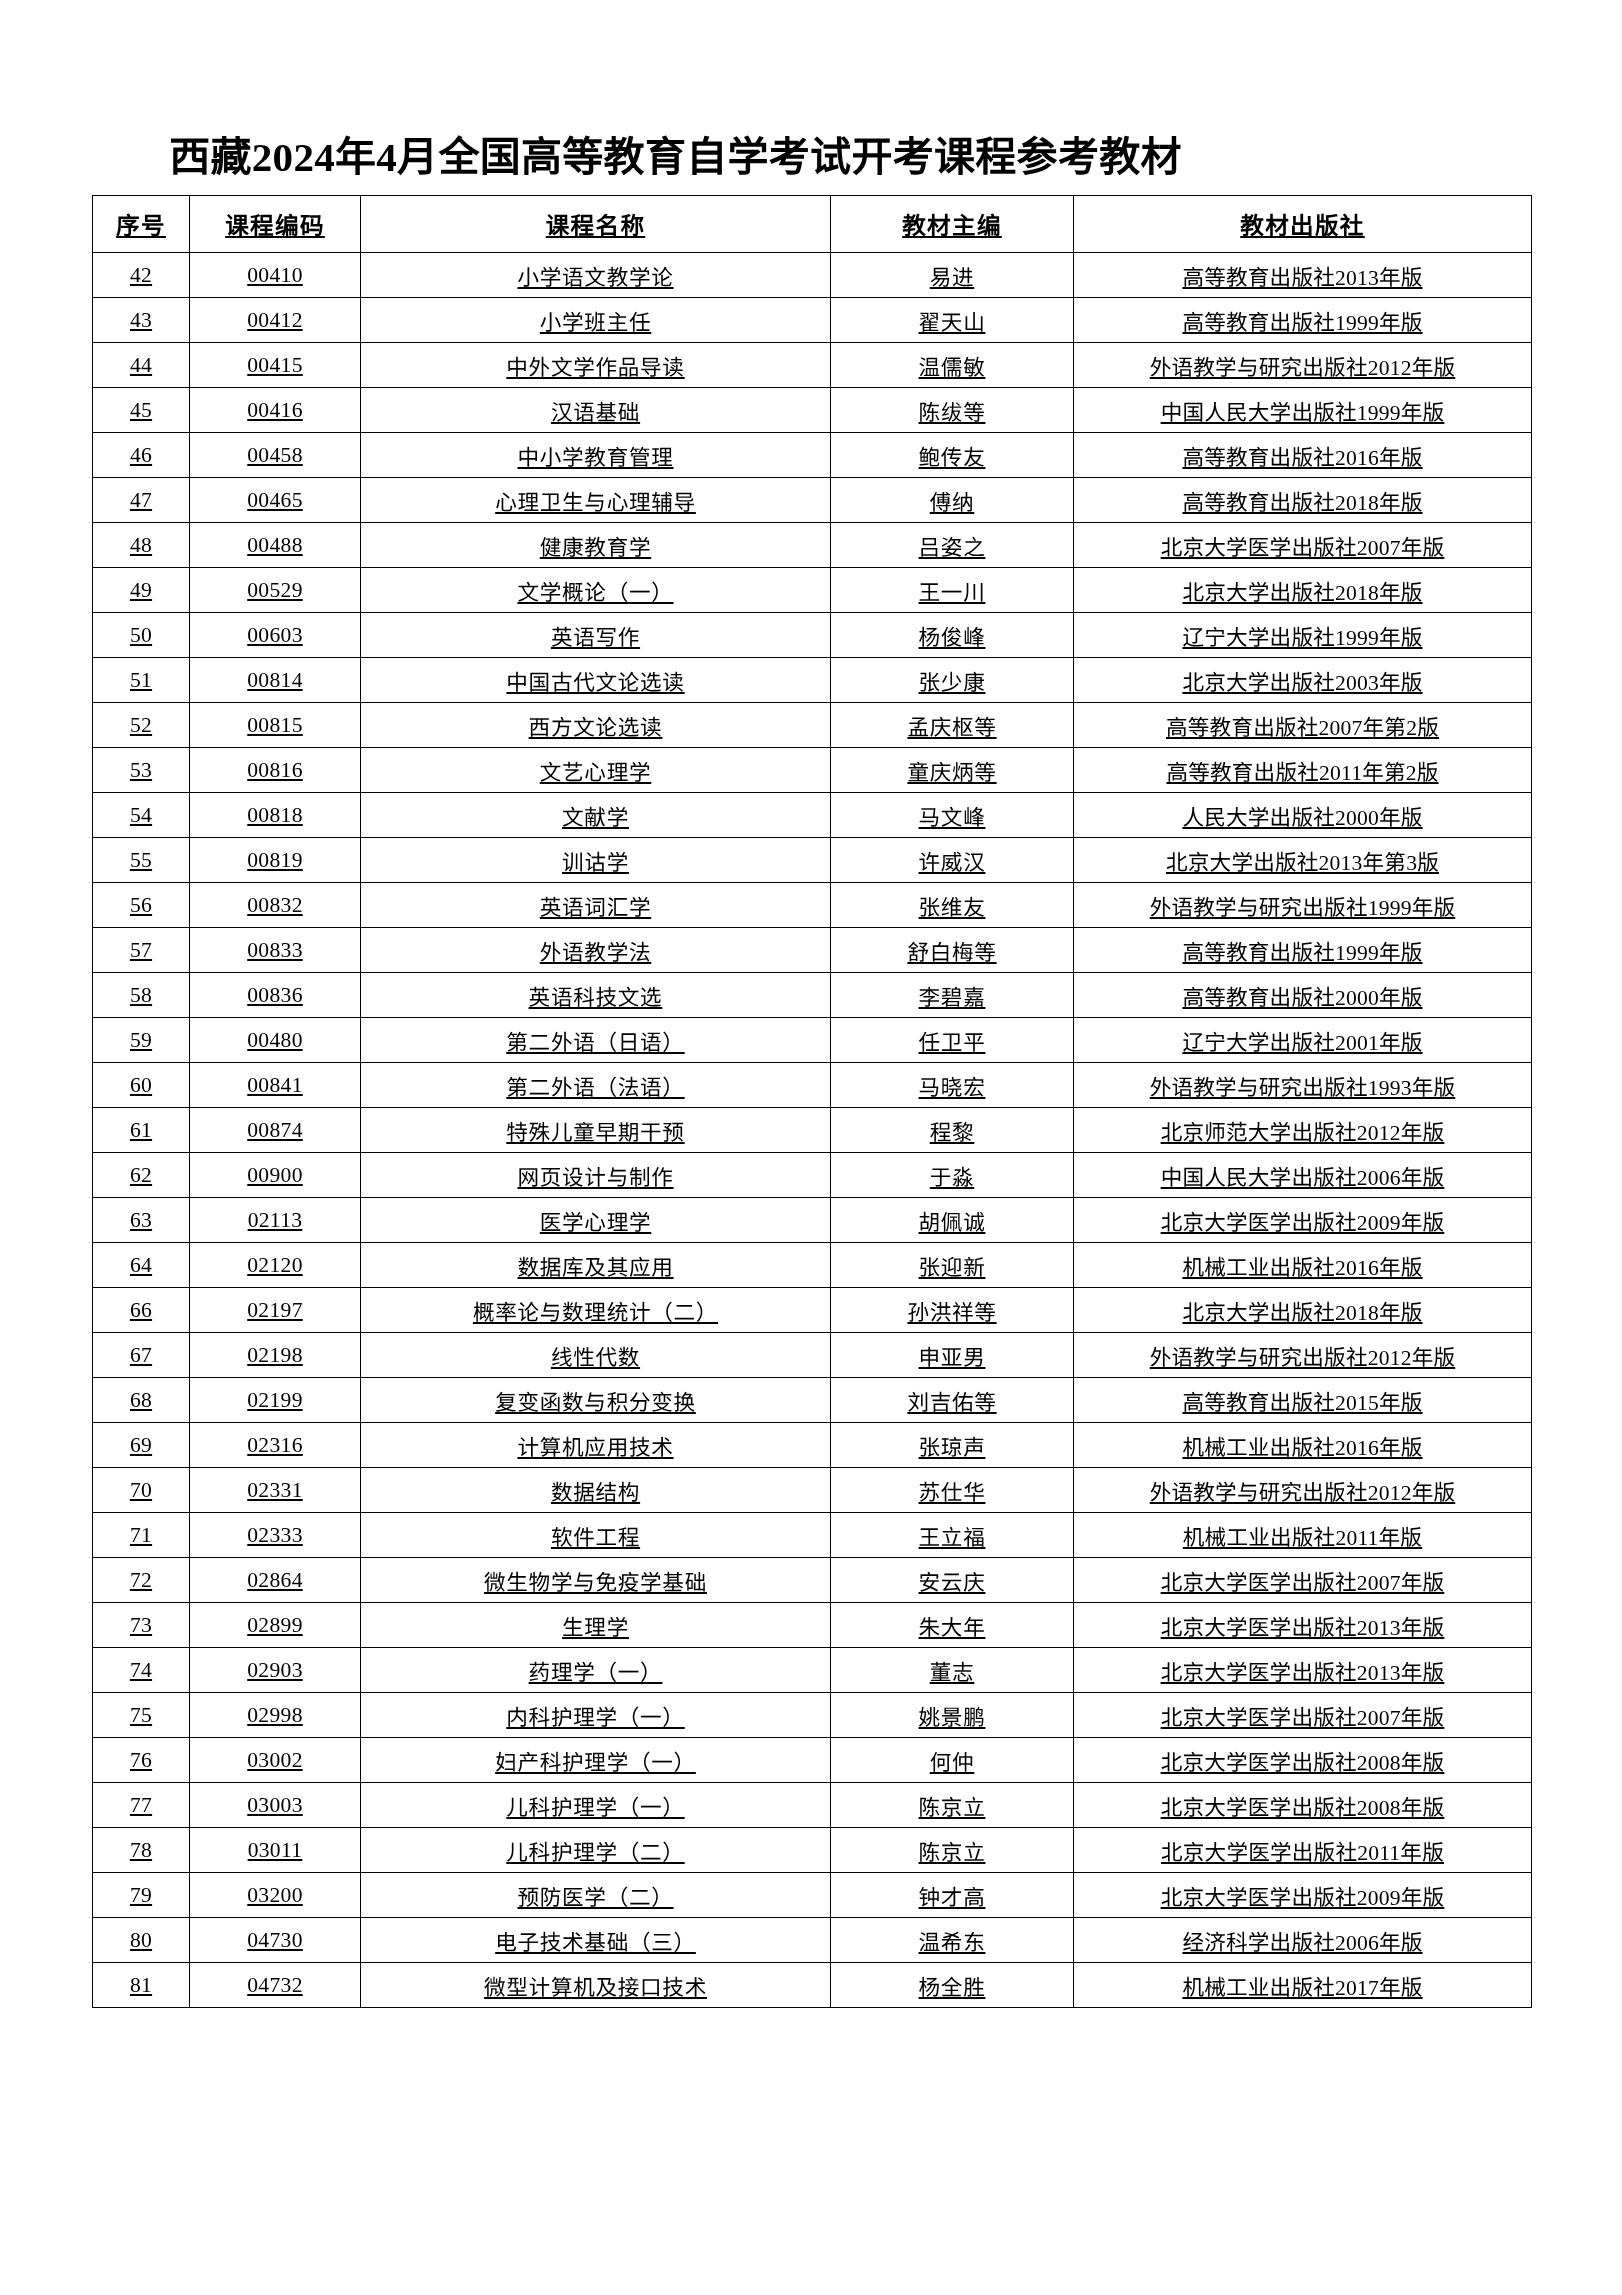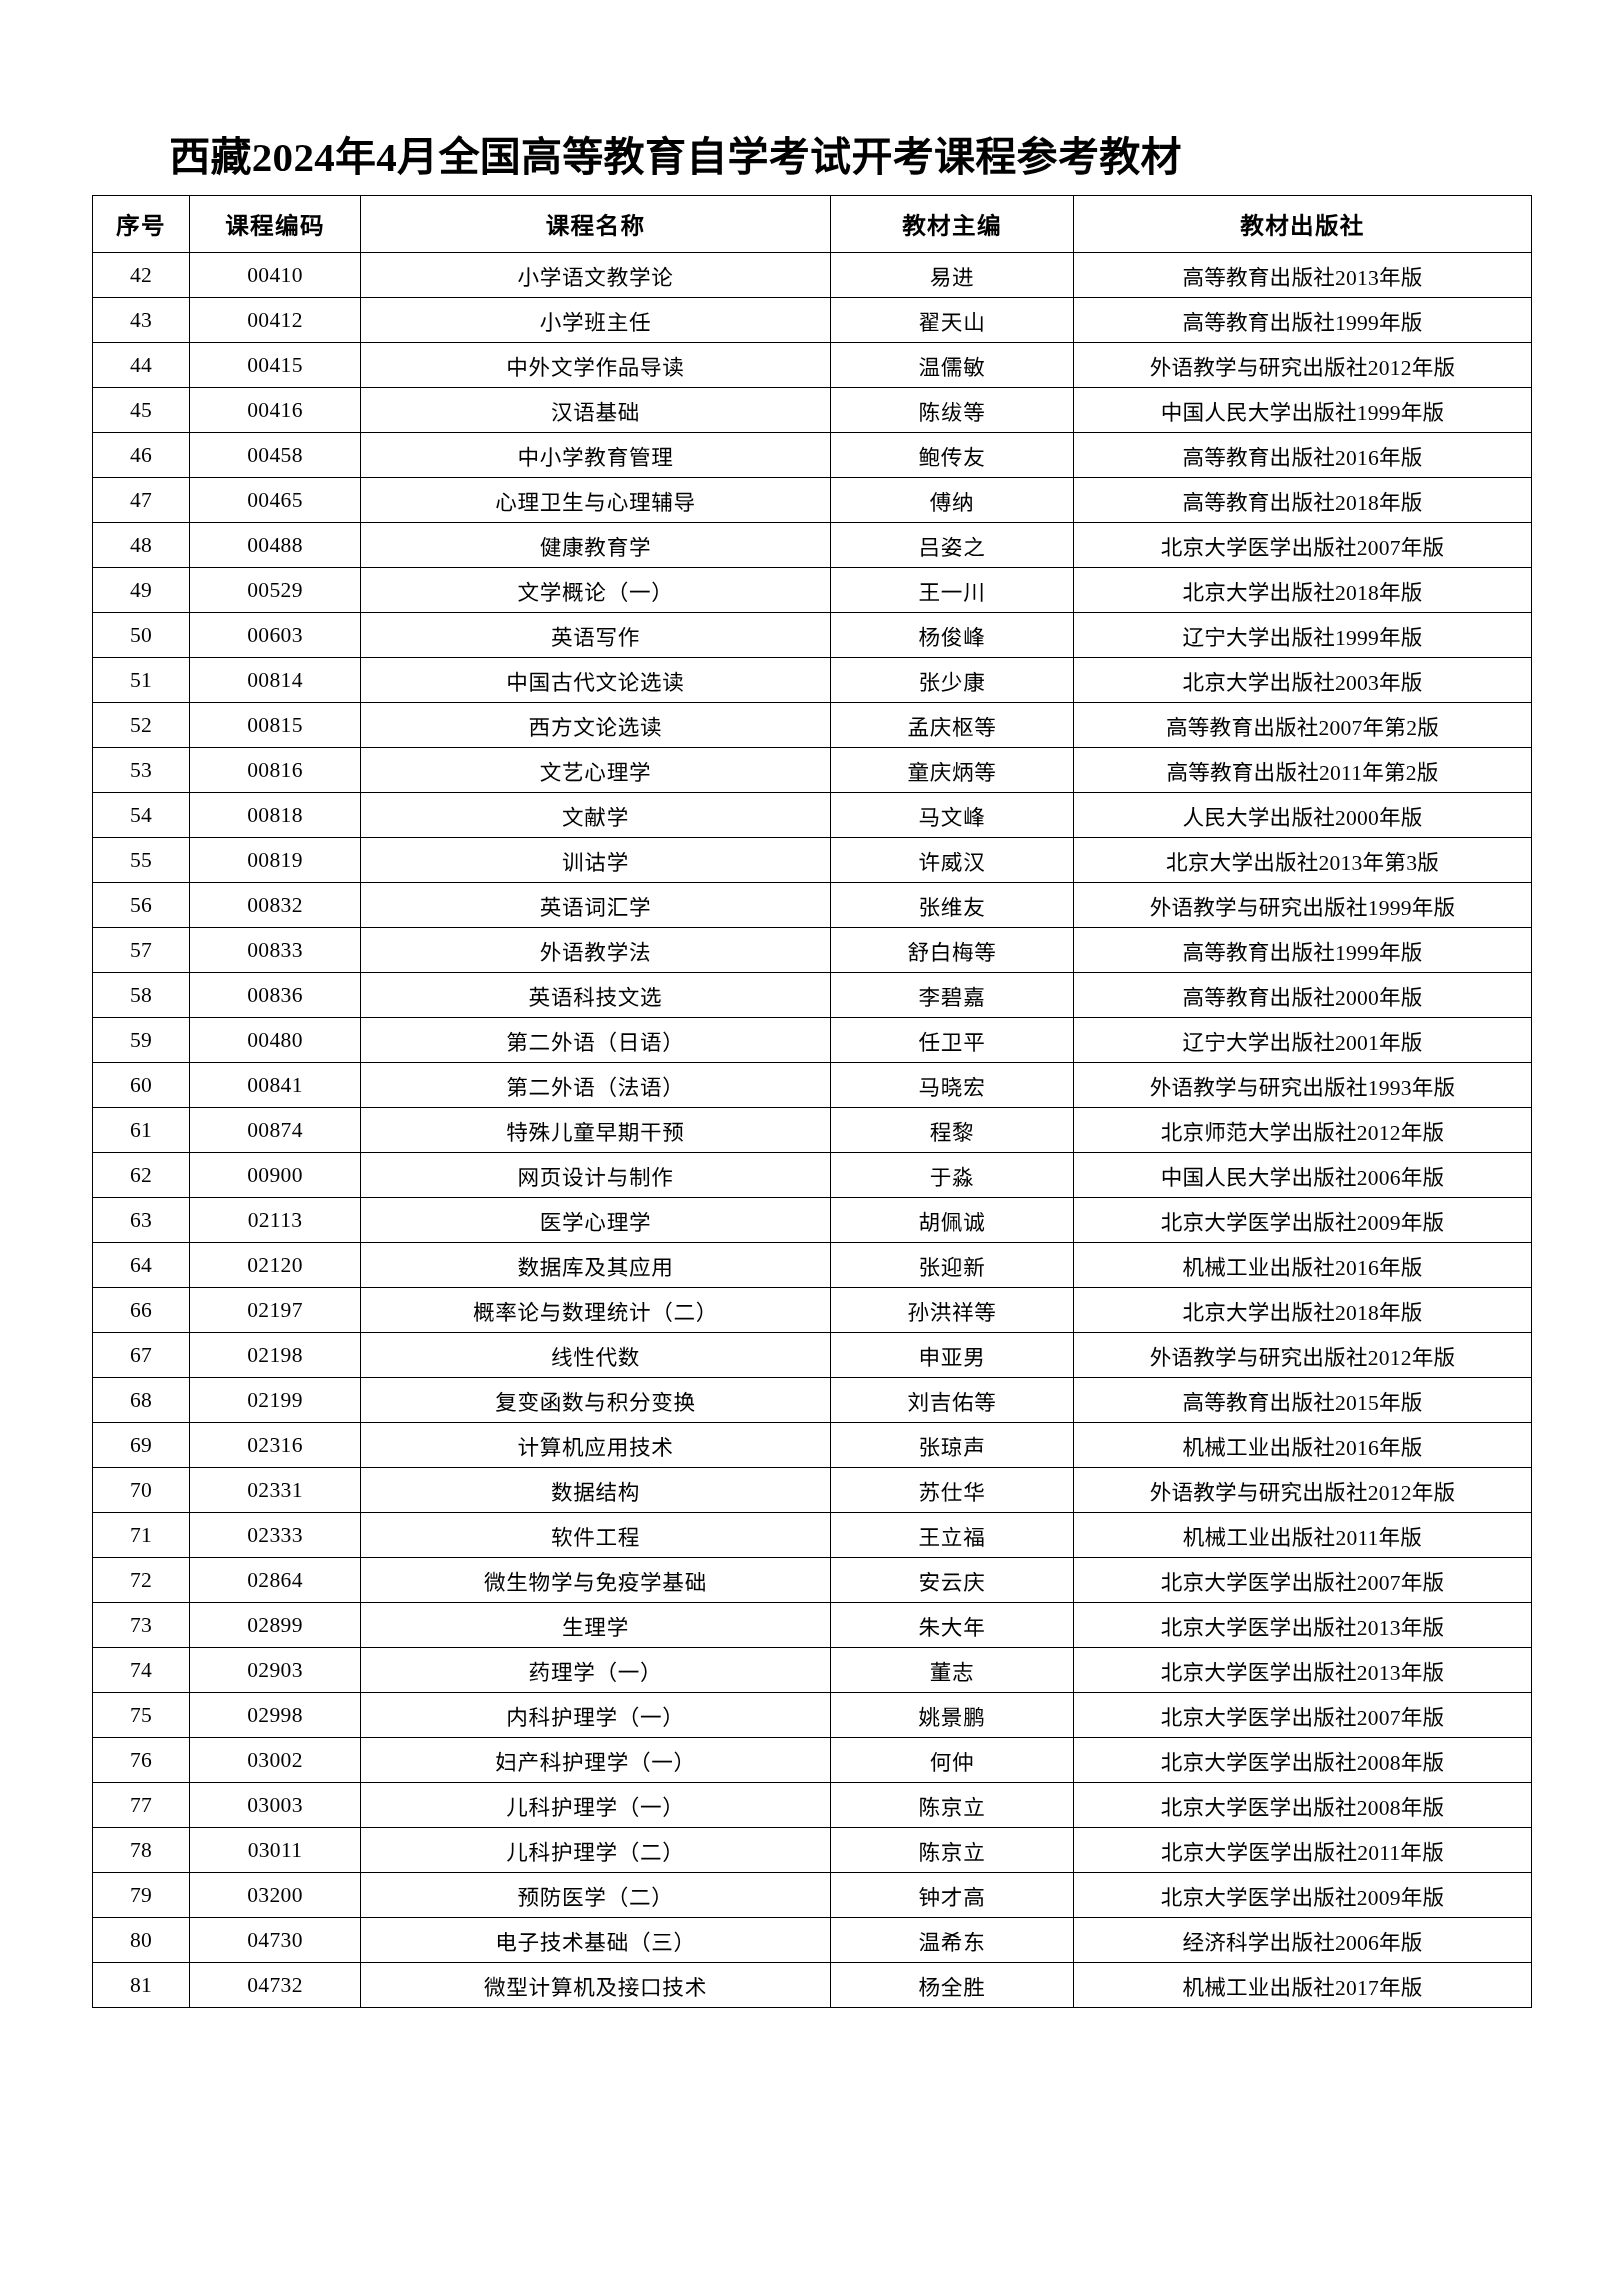--- a/index.html
+++ b/index.html
@@ -44,20 +44,21 @@
     top: 195px;
     left: 92px;
     width: 1440px;
   }
 
   table.course-table {
     border-collapse: collapse;
     table-layout: fixed;
     width: 1440px;
     font-size: 21.6px;
+    text-decoration: underline;
   }
 
   table.course-table col.c-seq      { width: 97px; }
   table.course-table col.c-code     { width: 171px; }
   table.course-table col.c-name     { width: 470px; }
   table.course-table col.c-editor   { width: 243px; }
   table.course-table col.c-press    { width: 458px; }
 
   table.course-table th,
   table.course-table td {

